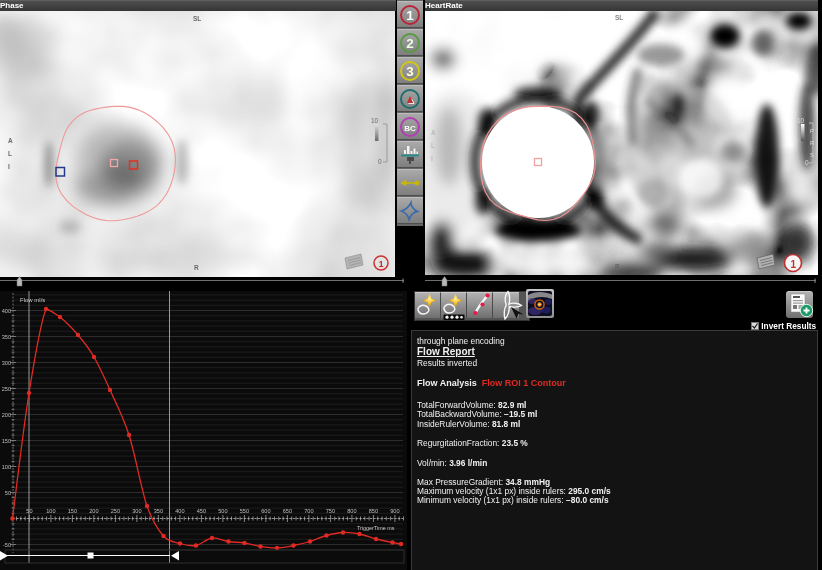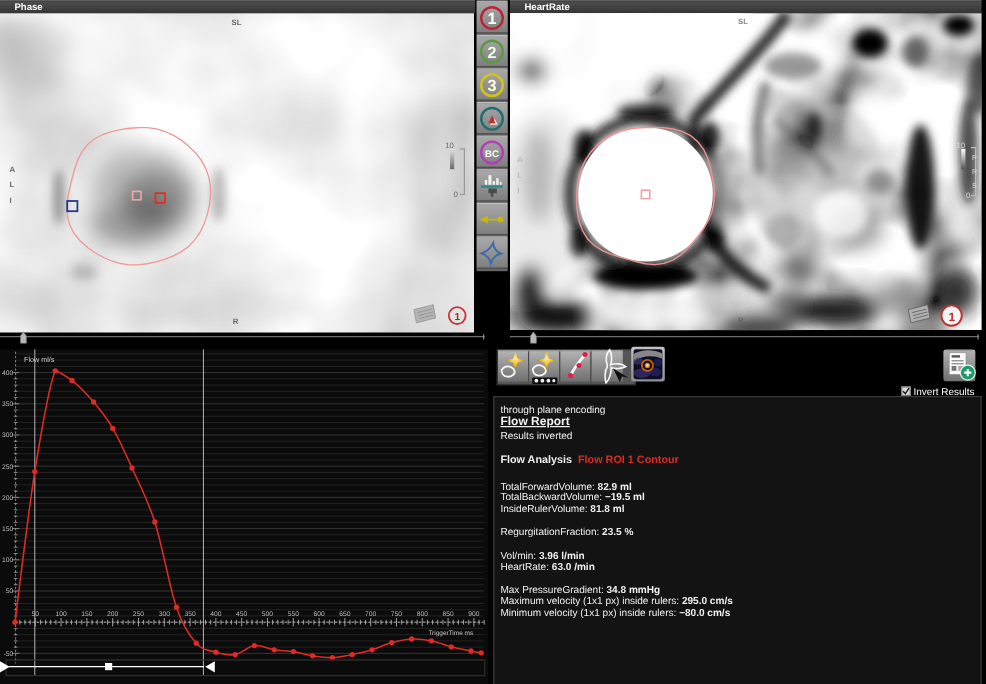--- a/index.html
+++ b/index.html
@@ -1,18 +1,18 @@
 <!DOCTYPE html>
 <html><head>
 <meta charset="utf-8">
 <style>
 html,body{margin:0;padding:0;background:#000;}
 body{width:822px;height:570px;position:relative;overflow:hidden;font-family:"Liberation Sans",sans-serif;}
 .abs{position:absolute;}
-.titlebar{position:absolute;height:11px;background:linear-gradient(#4e4e4e,#353535);border-top:1px solid #5f5f5f;box-sizing:border-box;color:#fff;font-size:8px;font-weight:bold;line-height:10px;padding-left:12px;}
+.titlebar{position:absolute;height:11px;background:linear-gradient(#4e4e4e,#353535);border-top:1px solid #5f5f5f;box-sizing:border-box;color:#fff;font-size:8px;font-weight:bold;line-height:10px;padding-left:0;}
 .vbtn{position:absolute;left:397px;width:26px;height:27px;background:linear-gradient(#a9a9a9,#7e7e7e);border-top:1px solid #bdbdbd;border-bottom:1px solid #4e4e4e;box-sizing:border-box;}
 .hbtn{position:absolute;width:26px;height:26px;background:linear-gradient(#b2b2b2,#6f6f6f);border-top:1px solid #c8c8c8;box-sizing:border-box;}
 </style>
 </head>
 <body>
 
 <div class="titlebar" style="left:0;top:0;width:396px;">Phase</div>
 <div class="abs" style="left:0;top:11px;width:395px;height:266px;">
 <svg width="395" height="266" viewBox="0 0 395 266">
 <defs>
@@ -534,39 +534,38 @@
 <svg class="abs" style="left:786px;top:291px;" width="30" height="30">
 <rect x="5" y="3" width="14" height="18" fill="#fafafa" stroke="#888" stroke-width="0.5"></rect>
 <rect x="7" y="5" width="7" height="2" fill="#555"></rect>
 <rect x="7" y="9" width="10" height="1.2" fill="#999"></rect>
     <rect x="7" y="11.5" width="10" height="1.2" fill="#999"></rect>
 <rect x="7" y="14" width="4" height="4" fill="#777"></rect>
     <rect x="12.5" y="14" width="4.5" height="4" fill="#aaa"></rect>
 <circle cx="20.5" cy="19.5" r="6.2" fill="#1e9a68" stroke="#e8f5ee" stroke-width="1"></circle>
 <path d="M17.5,19.5 L23.5,19.5 M20.5,16.5 L20.5,22.5" stroke="#fff" stroke-width="1.8"></path>
 </svg>
-<div class="abs" style="left:751px;top:321px;width:70px;height:10px;color:#fff;font-size:8.3px;font-weight:normal;">
+<div class="abs" style="left:751px;top:321px;width:70px;height:10px;color:#fff;font-size:8.3px;font-weight:bold;">
 <span style="display:inline-block;width:6px;height:6px;background:#dcdcdc;border:1px solid #777;position:relative;vertical-align:-1px;"><svg width="8" height="8" style="position:absolute;left:-1px;top:-1px;">
         <path d="M1.5,4 L3.5,6 L6.5,1.5" fill="none" stroke="#1a1a1a" stroke-width="1.2"></path>
       </svg></span>
  Invert Results</div>
 
 <div class="abs" style="left:411px;top:330px;width:407px;height:240px;background:#131313;border:1px solid #3a3a3a;border-bottom:none;box-sizing:border-box;"></div>
 <div class="abs" style="left:417px;top:337px;width:398px;color:#f0f0f0;font-size:8.4px;line-height:9.2px;">
 <div>through plane encoding</div>
 <div style="font-size:10px;line-height:12px;font-weight:bold;text-decoration:underline;margin-bottom:1px;">Flow Report</div>
 <div>Results inverted</div>
 <div style="height:10.5px;"></div>
 <div style="font-size:9px;font-weight:bold;">Flow Analysis&nbsp; <span style="color:#e02a24;">Flow ROI 1 Contour</span></div>
 <div style="height:13px;"></div>
 <div>TotalForwardVolume: <b>82.9 ml</b></div>
 <div>TotalBackwardVolume: <b>−19.5 ml</b></div>
 <div>InsideRulerVolume: <b>81.8 ml</b></div>
 <div style="height:10.4px;"></div>
 <div>RegurgitationFraction: <b>23.5 %</b></div>
 <div style="height:10.2px;"></div>
 <div>Vol/min: <b>3.96 l/min</b></div>
-<div>HeartRate: <b>63.0 /min</b></div>
 <div style="height:10.2px;"></div>
 <div>Max PressureGradient: <b>34.8 mmHg</b></div>
 <div>Maximum velocity (1x1 px) inside rulers: <b>295.0 cm/s</b></div>
 <div>Minimum velocity (1x1 px) inside rulers: <b>−80.0 cm/s</b></div>
 </div>
 
 </body></html>

